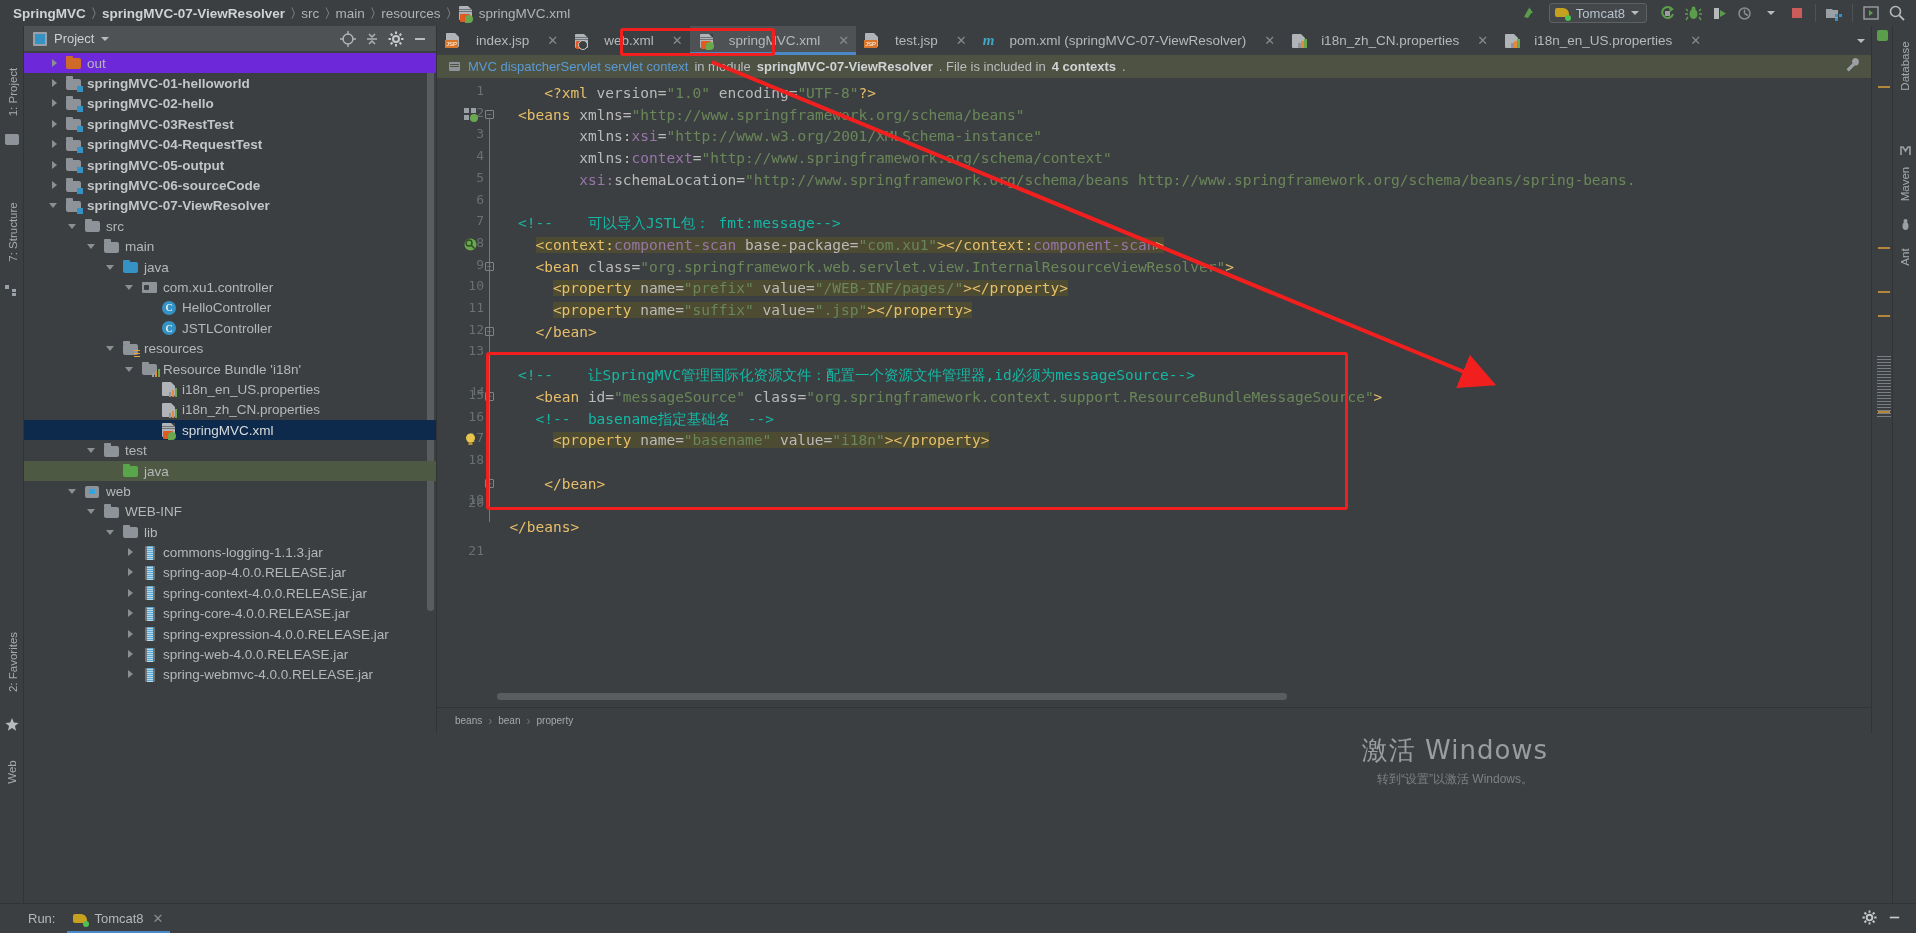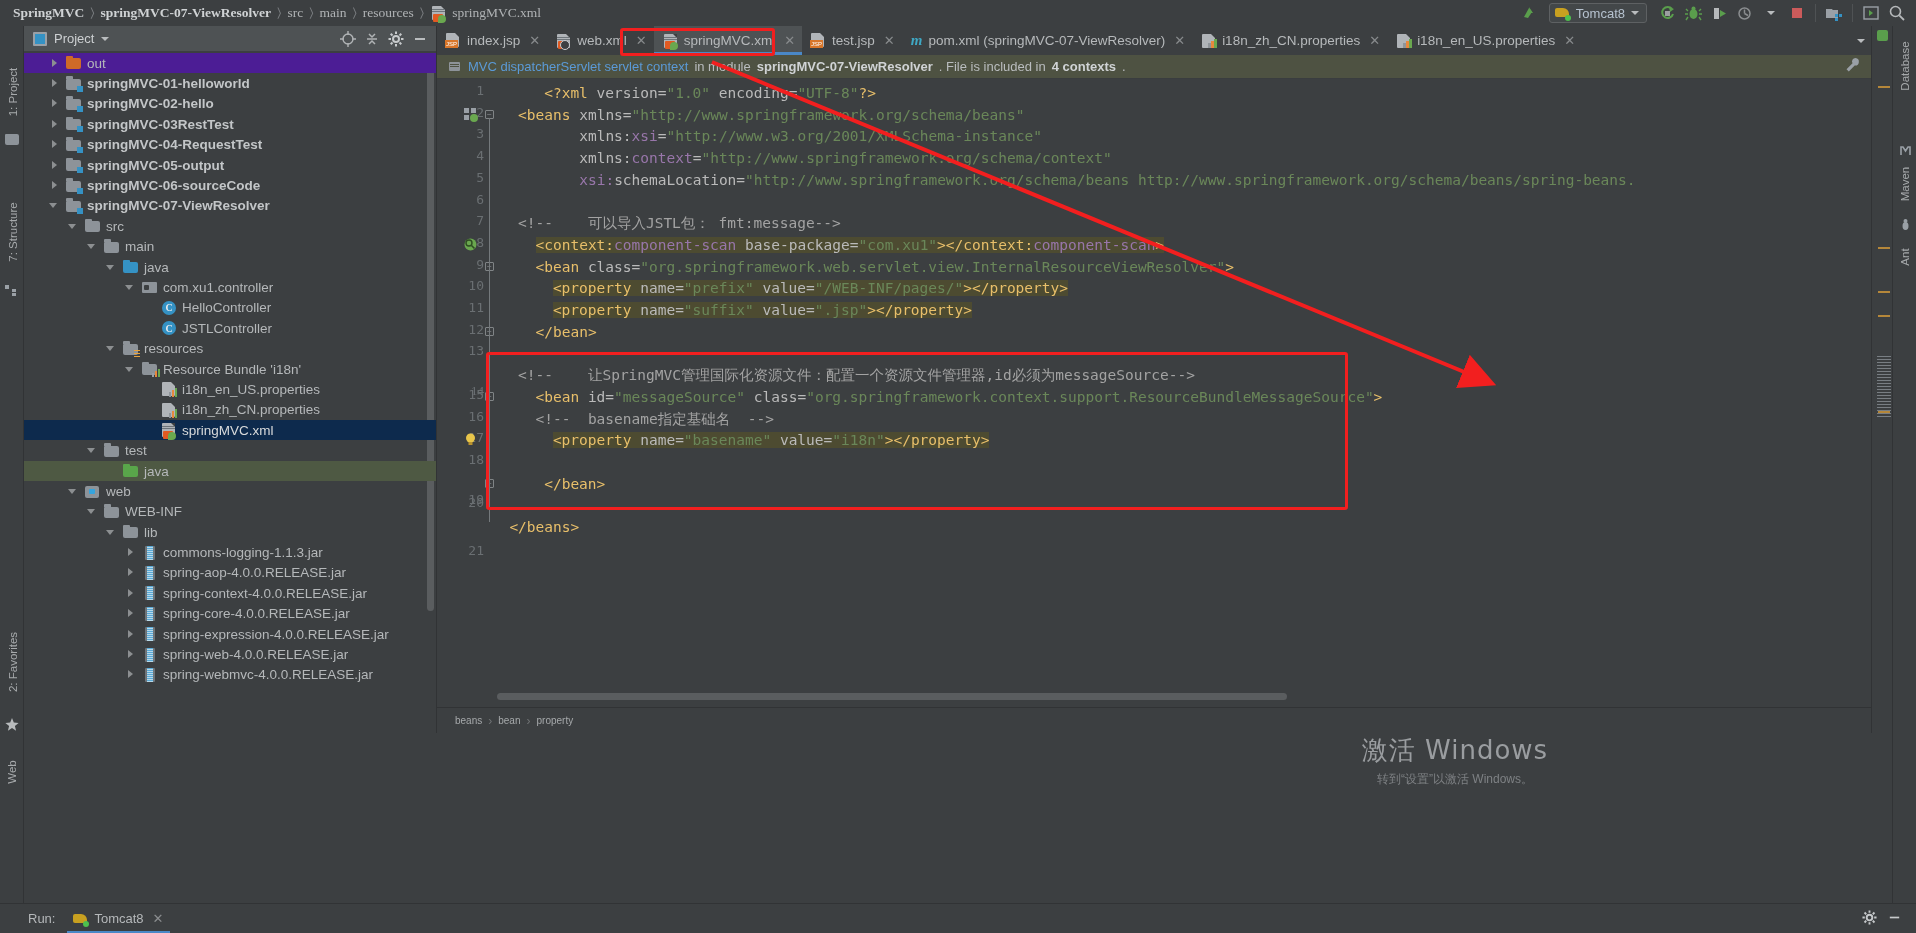--- a/index.html
+++ b/index.html
@@ -11,21 +11,21 @@
     -webkit-font-smoothing:antialiased;
   }
   .app{ position:relative; width:1916px; height:933px; background:#3c3f41; }
 
   
   .topbar{
     position:absolute; left:0; top:0; width:1916px; height:26px;
     background:#3c3f41; display:flex; align-items:center;
   }
   .crumbs{ display:flex; align-items:center; padding-left:8px; gap:0px; }
-  .crumb{ font-size:13.5px; color:#b0b3b5; padding:0 5px; white-space:nowrap;font-family:Liberation Serif, serif; }
+  .crumb{ font-size:13.5px; color:#b0b3b5; padding:0 5px; white-space:nowrap; }
   .crumb.bold{ font-weight:bold; color:#cfd2d4; }
   .crumb-sep{ color:#7a7d80; font-size:13px; padding:0 1px; }
   .crumb-file{ display:flex; align-items:center; gap:5px; padding-left:6px; }
 
   .topright{ margin-left:auto; display:flex; align-items:center; gap:0px; padding-right:6px; height:26px;}
   .tb-btn{ width:26px; height:24px; display:flex; align-items:center; justify-content:center; }
   .runcfg{
     display:flex; align-items:center; gap:6px;
     border:1px solid #5e6163; border-radius:3px; background:#434749;
     height:20px; padding:0 7px 0 5px; margin:0 7px;
@@ -56,21 +56,21 @@
   .pp-title{ font-size:13px; color:#cdd0d2; }
   .pp-header-right{ margin-left:auto; display:flex; align-items:center; gap:2px; padding-right:5px; }
   .pp-ic{ width:22px;height:22px;display:flex;align-items:center;justify-content:center;}
 
   .tree{ position:relative; height:681px; overflow:hidden; background:#3c3f41; padding-top:1px; }
   .row{ height:20.4px; display:flex; align-items:center; white-space:nowrap; position:relative; }
   .row .lbl{ font-size:13.5px; color:#b5b8ba; }
   .row.bold .lbl{ font-weight:bold; color:#c3c6c8; }
   .row.sel{ background:#0d2a4d; }
   .row.sel .lbl{ color:#d8dadb; }
-  .row.hl-brown{ background:#4c1d95; }
+  .row.hl-brown{ background:#6d28d9; }
   .row.hl-green{ background:#4e5943; }
   .arrow{ width:11px; height:11px; display:inline-block; position:relative; flex:0 0 11px; }
   .arrow.closed::before{
     content:''; position:absolute; left:3px; top:1px;
     border-left:5px solid #8c8f91; border-top:4px solid transparent; border-bottom:4px solid transparent;
   }
   .arrow.open::before{
     content:''; position:absolute; left:0px; top:3px;
     border-top:5px solid #8c8f91; border-left:4px solid transparent; border-right:4px solid transparent;
   }
@@ -127,21 +127,21 @@
   .tree-sb{ position:absolute; right:2px; top:14px; width:7px; height:545px; background:#5a5d5f; border-radius:4px; }
 
   
   .editor{
     position:absolute; left:437px; top:26px; width:1434px; height:707px; background:#3c3f41;
   }
   .tabsrow{
     height:29px; background:#3c3f41; display:flex; align-items:stretch; position:relative;
   }
   .etab{
-    display:flex; align-items:center; gap:6px; padding:0 7px 0 9px; position:relative;
+    display:flex; align-items:center; gap:15px; padding:0 7px 0 9px; position:relative;
     font-size:13.5px; color:#b6b9bb; cursor:default;
   }
   .etab.active{ background:#4e5254; }
   .etab .tabname{ white-space:nowrap; }
   .etab .xbtn{ color:#888b8d; font-size:13px; margin-left:3px; }
   .etab.active::after{
     content:''; position:absolute; left:0; right:0; bottom:0; height:3px; background:#4a88c7;
   }
   .tabs-right{ margin-left:auto; display:flex; align-items:center; padding-right:6px; gap:6px;}
   .tabicon{ width:15px;height:15px;position:relative;flex:0 0 15px;}
@@ -174,21 +174,21 @@
     font-family:"DejaVu Sans Mono", monospace; font-size:14.5px; line-height:21.7px; color:#a9b7c6;
   }
   .foldmark{ position:absolute; left:48px; width:9px; height:9px; border:1px solid #808486; color:#808486;
     font-size:8px; line-height:7px; text-align:center; font-family:"DejaVu Sans Mono",monospace;}
   .foldline{ position:absolute; left:52px; width:1px; background:#74797c; }
 
   
   .t-tag{ color:#e8bf6a; }
   .t-attr{ color:#bababa; }
   .t-str{ color:#6a8759; }
-  .t-com{ color:#a3a3a3; }
+  .t-com{ color:#14b8a6; }
   .t-ns{ color:#9876aa; }
   .t-pi{ color:#e8bf6a; }
   .hl-yellow{ background:#4d4b31; }
 
   .bottomstrip{
     position:absolute; left:0; bottom:0; width:1434px; height:26px; background:#3c3f41;
     display:flex; align-items:center; padding-left:12px; gap:0px; border-top:1px solid #313335;
   }
   .bc{ font-size:10px; color:#a6a9ab; padding:0 6px; }
   .bc-sep{ color:#6f7274; font-size:12px; }

